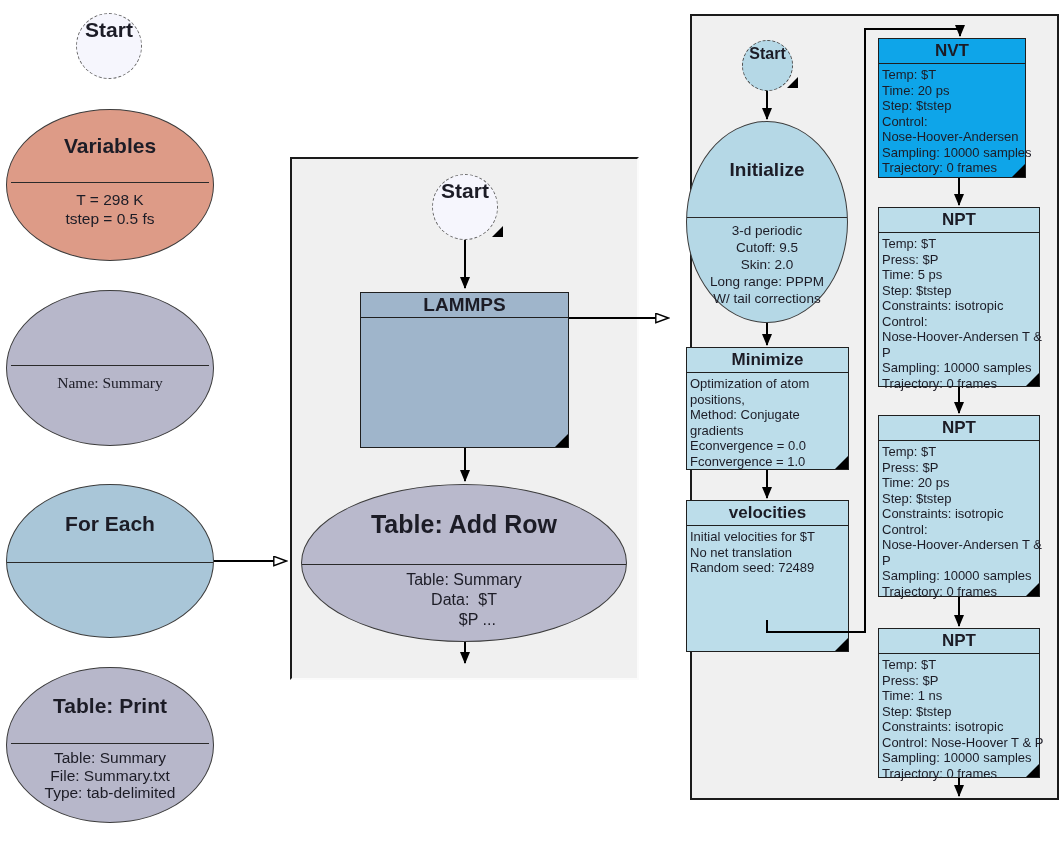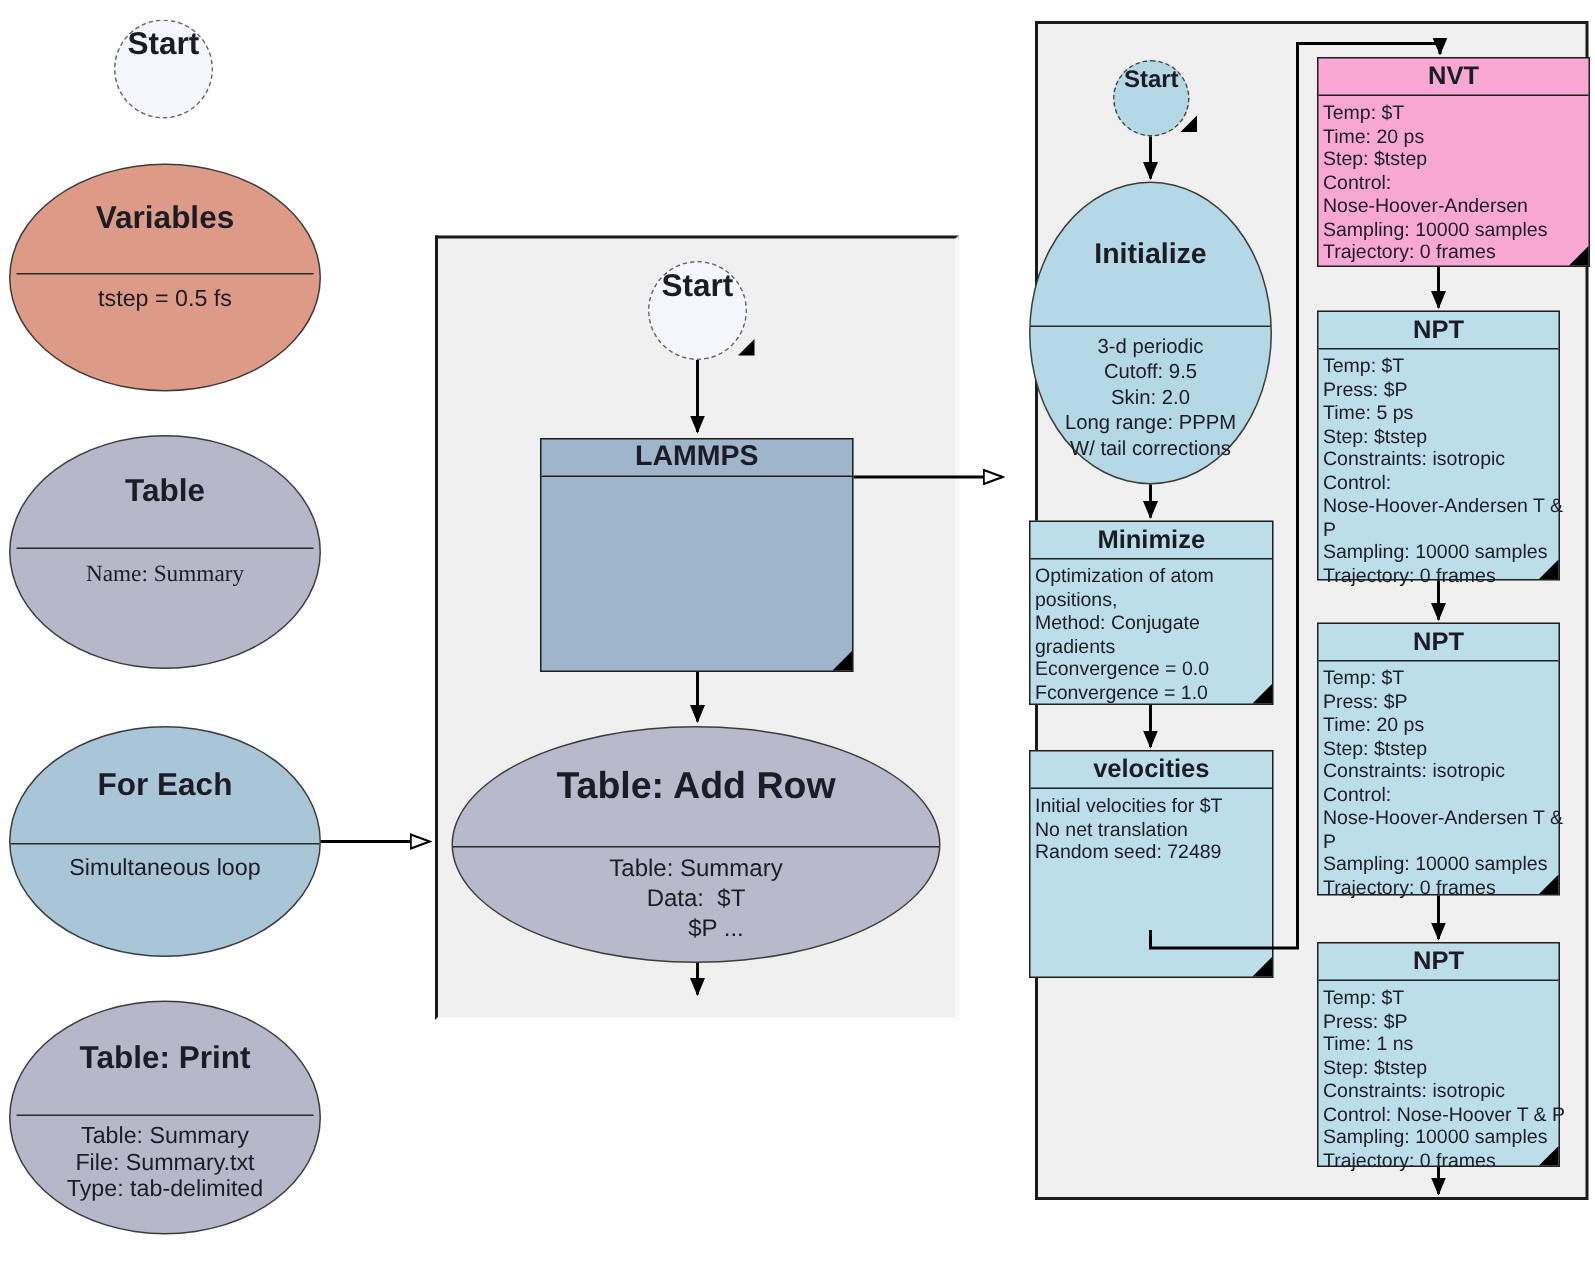--- a/index.html
+++ b/index.html
@@ -70,33 +70,31 @@
 
   <div class="node-layer">
 
     <div class="cnode" style="left:76px;top:13px;width:66px;height:66px;background:#F6F6FD;border:1px dashed #666;font-size:21px;">
       <span class="clabel">Start</span>
     </div>
 
     <div class="enode" style="left:6px;top:109px;width:208px;height:152px;background:#DD9B87;">
       <div class="etitle" style="height:72px;font-size:21px;">Variables</div>
       <div class="edivider" style="top:72px;"></div>
-      <div class="ebody" style="top:80px;font-size:15.5px;line-height:19px;"><div>tstep = 0.5 fs</div></div>
+      <div class="ebody" style="top:80px;font-size:15.5px;line-height:19px;"><div>T = 298 K</div><div>tstep = 0.5 fs</div></div>
     </div>
 
     <div class="enode" style="left:6px;top:290px;width:208px;height:156px;background:#B7B7CA;">
-      <div class="etitle" style="height:74px;font-size:21px;">Table</div>
       <div class="edivider" style="top:74px;"></div>
       <div class="ebody" style="top:82px;font-size:15.5px;line-height:19px;font-family:Liberation Serif, serif;"><div>Name: Summary</div></div>
     </div>
 
     <div class="enode" style="left:6px;top:484px;width:208px;height:154px;background:#A9C6D8;">
       <div class="etitle" style="height:77px;font-size:21px;">For Each</div>
       <div class="edivider" style="top:77px;left:0;right:0;"></div>
-      <div class="ebody" style="top:84px;font-size:15.5px;line-height:19px;"><div>Simultaneous loop</div></div>
     </div>
 
     <div class="enode" style="left:6px;top:667px;width:208px;height:156px;background:#B7B7CA;">
       <div class="etitle" style="height:75px;font-size:21px;">Table: Print</div>
       <div class="edivider" style="top:75px;"></div>
       <div class="ebody" style="top:81px;font-size:15.5px;line-height:17.5px;"><div>Table: Summary</div><div>File: Summary.txt</div><div>Type: tab-delimited</div></div>
     </div>
 
     <div class="cnode" style="left:432px;top:174px;width:66px;height:66px;background:#F6F6FD;border:1px dashed #666;font-size:21px;">
       <span class="clabel">Start</span>
@@ -141,21 +139,21 @@
     <div class="bnode" style="left:686px;top:500px;width:163px;height:152px;background:#BCDDEA;">
       <div class="btitle">velocities</div>
       <div class="bbody">
           <div>Initial velocities for $T</div>
           <div>No net translation</div>
           <div>Random seed: 72489</div>
         </div>
       <div class="corner"></div>
     </div>
 
-    <div class="bnode" style="left:878px;top:38px;width:182px;height:140px;background:#f9a8d4;">
+    <div class="bnode" style="left:878px;top:38px;width:148px;height:140px;background:#0ea5e9;">
       <div class="btitle">NVT</div>
       <div class="bbody">
           <div>Temp: $T</div>
           <div>Time: 20 ps</div>
           <div>Step: $tstep</div>
           <div>Control:</div>
           <div>Nose-Hoover-Andersen</div>
           <div>Sampling: 10000 samples</div>
           <div>Trajectory: 0 frames</div>
         </div>

